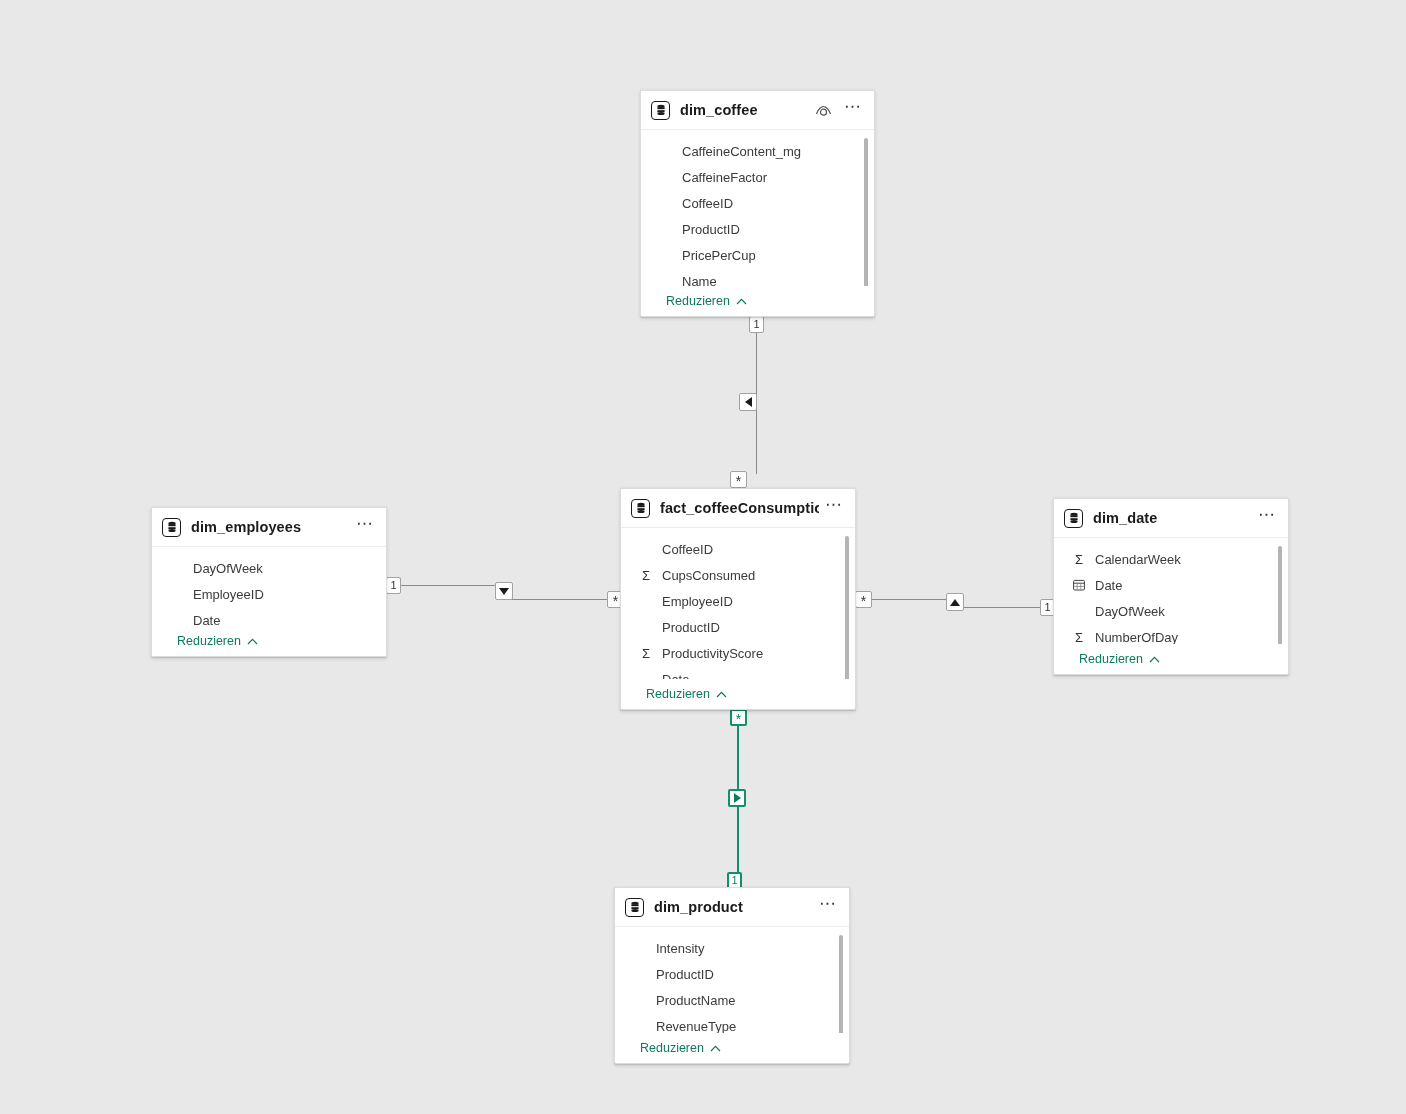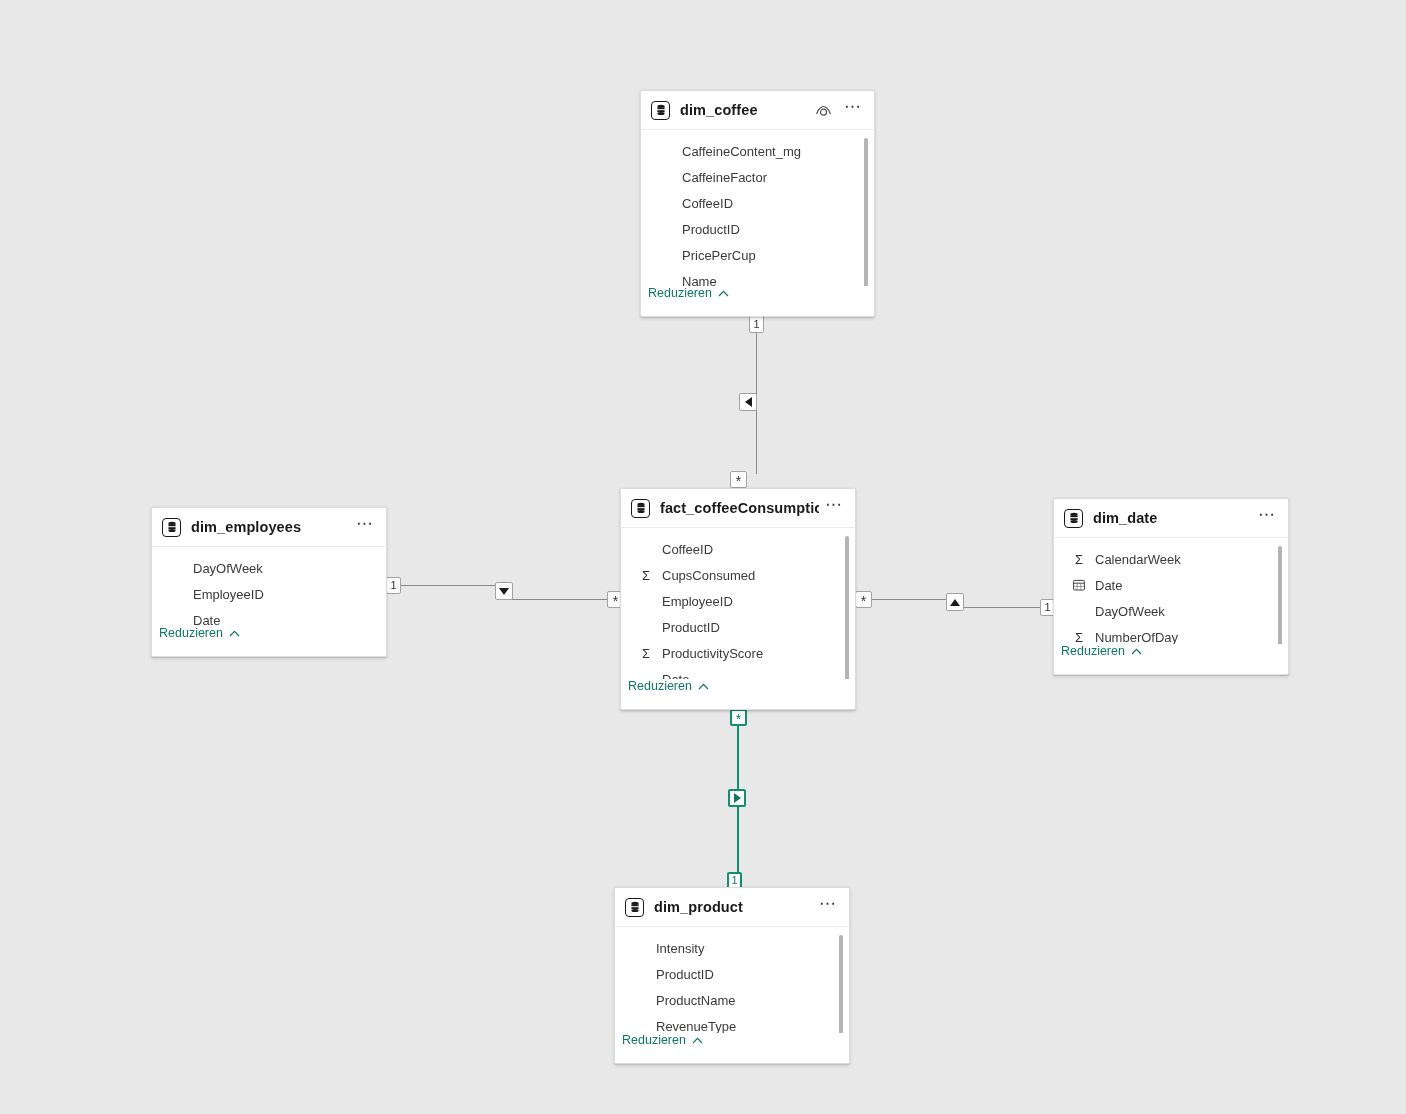--- a/index.html
+++ b/index.html
@@ -173,22 +173,22 @@
     top: 6px;
     right: 6px;
     width: 4px;
     border-radius: 2px;
     background: #b4b4b4;
   }
   .card-footer {
     height: 30px;
     min-height: 30px;
     display: flex;
-    align-items: flex-start;
-    padding-left: 7px;
+    align-items: center;
+    padding-left: 25px;
     box-sizing: border-box;
   }
   .collapse-link {
     font-size: 12.5px;
     color: #0d7a5f;
     cursor: pointer;
     display: flex;
     align-items: center;
     gap: 6px;
     white-space: nowrap;

